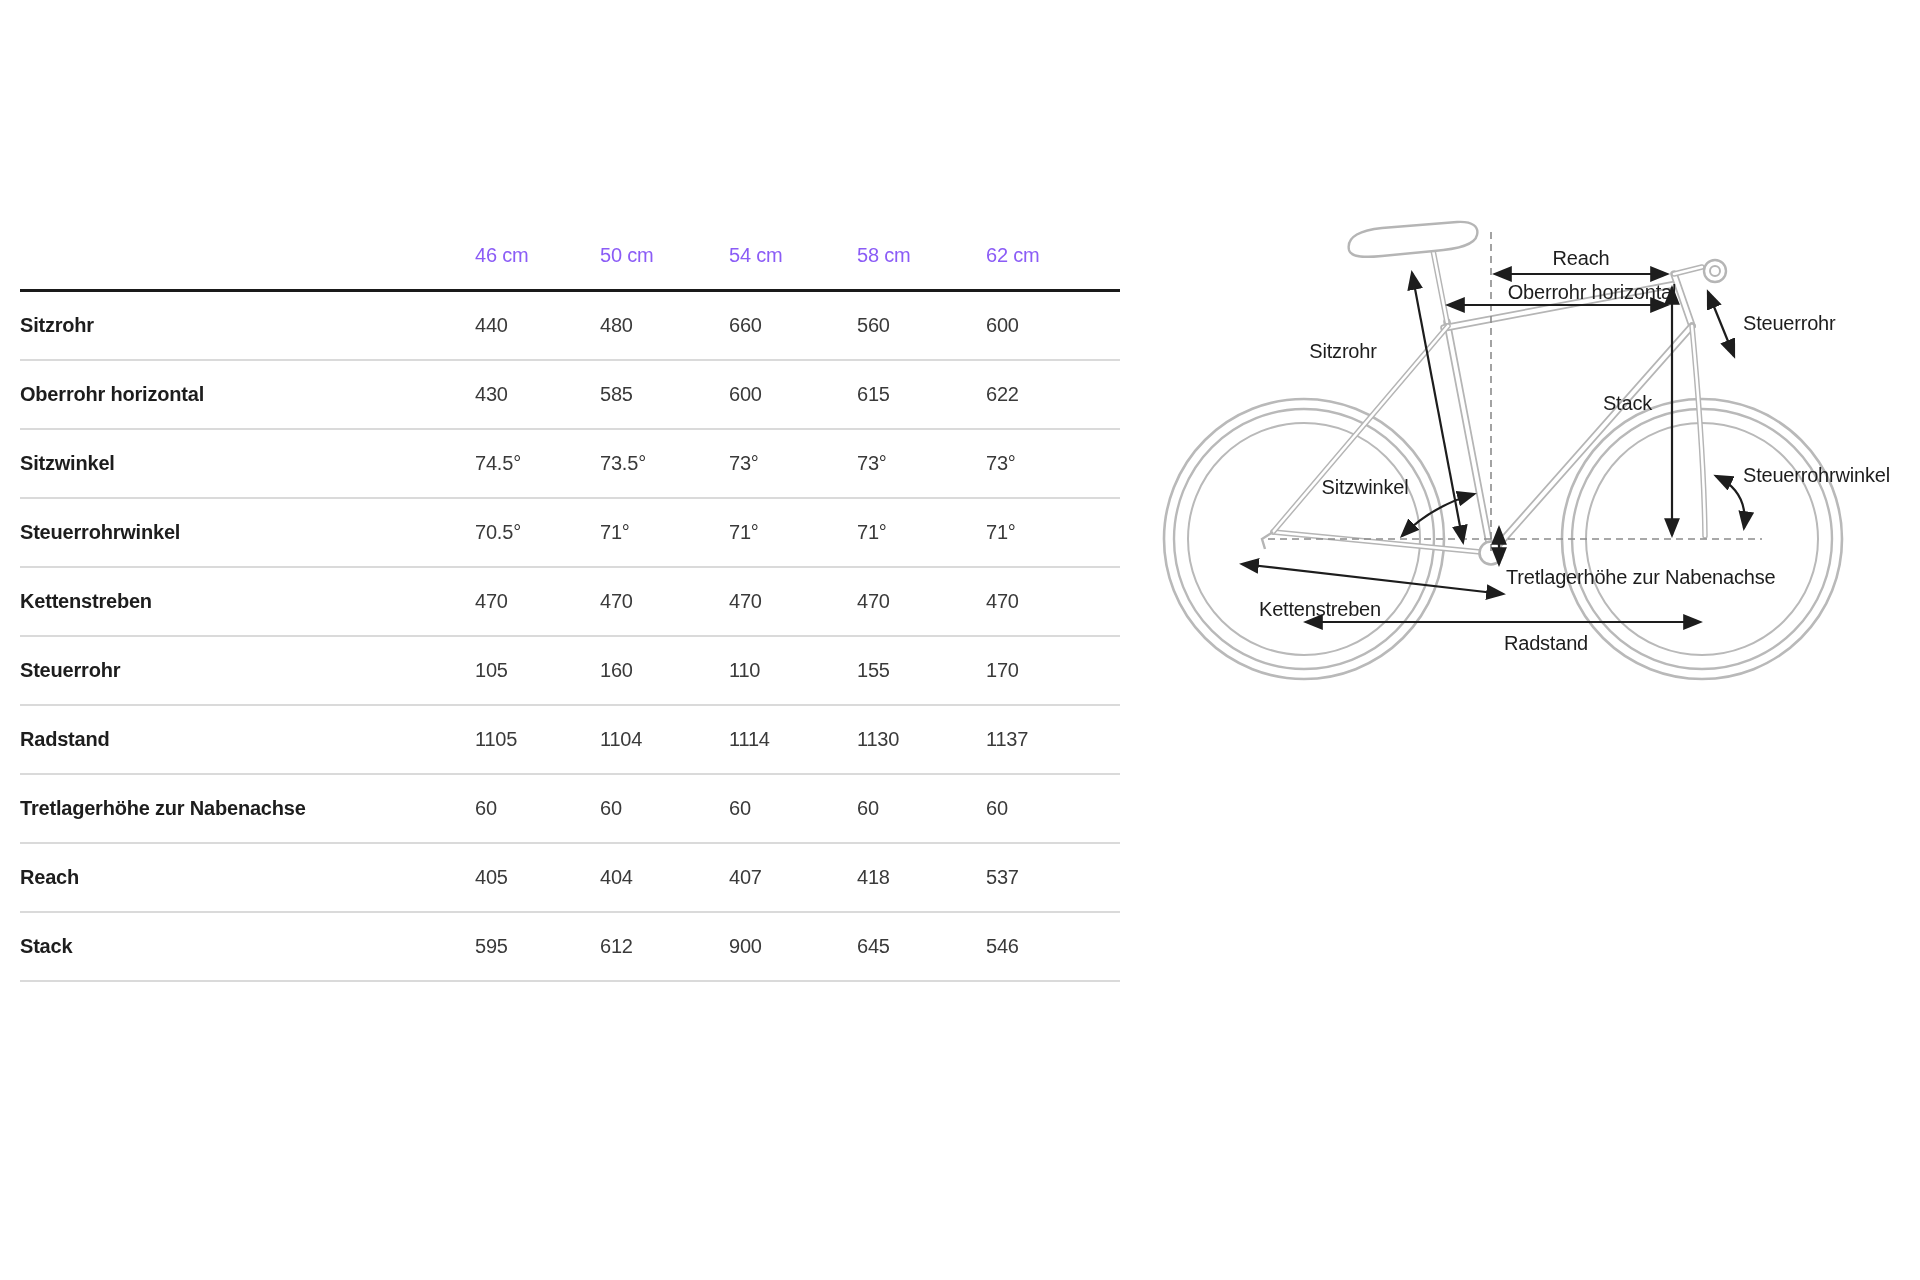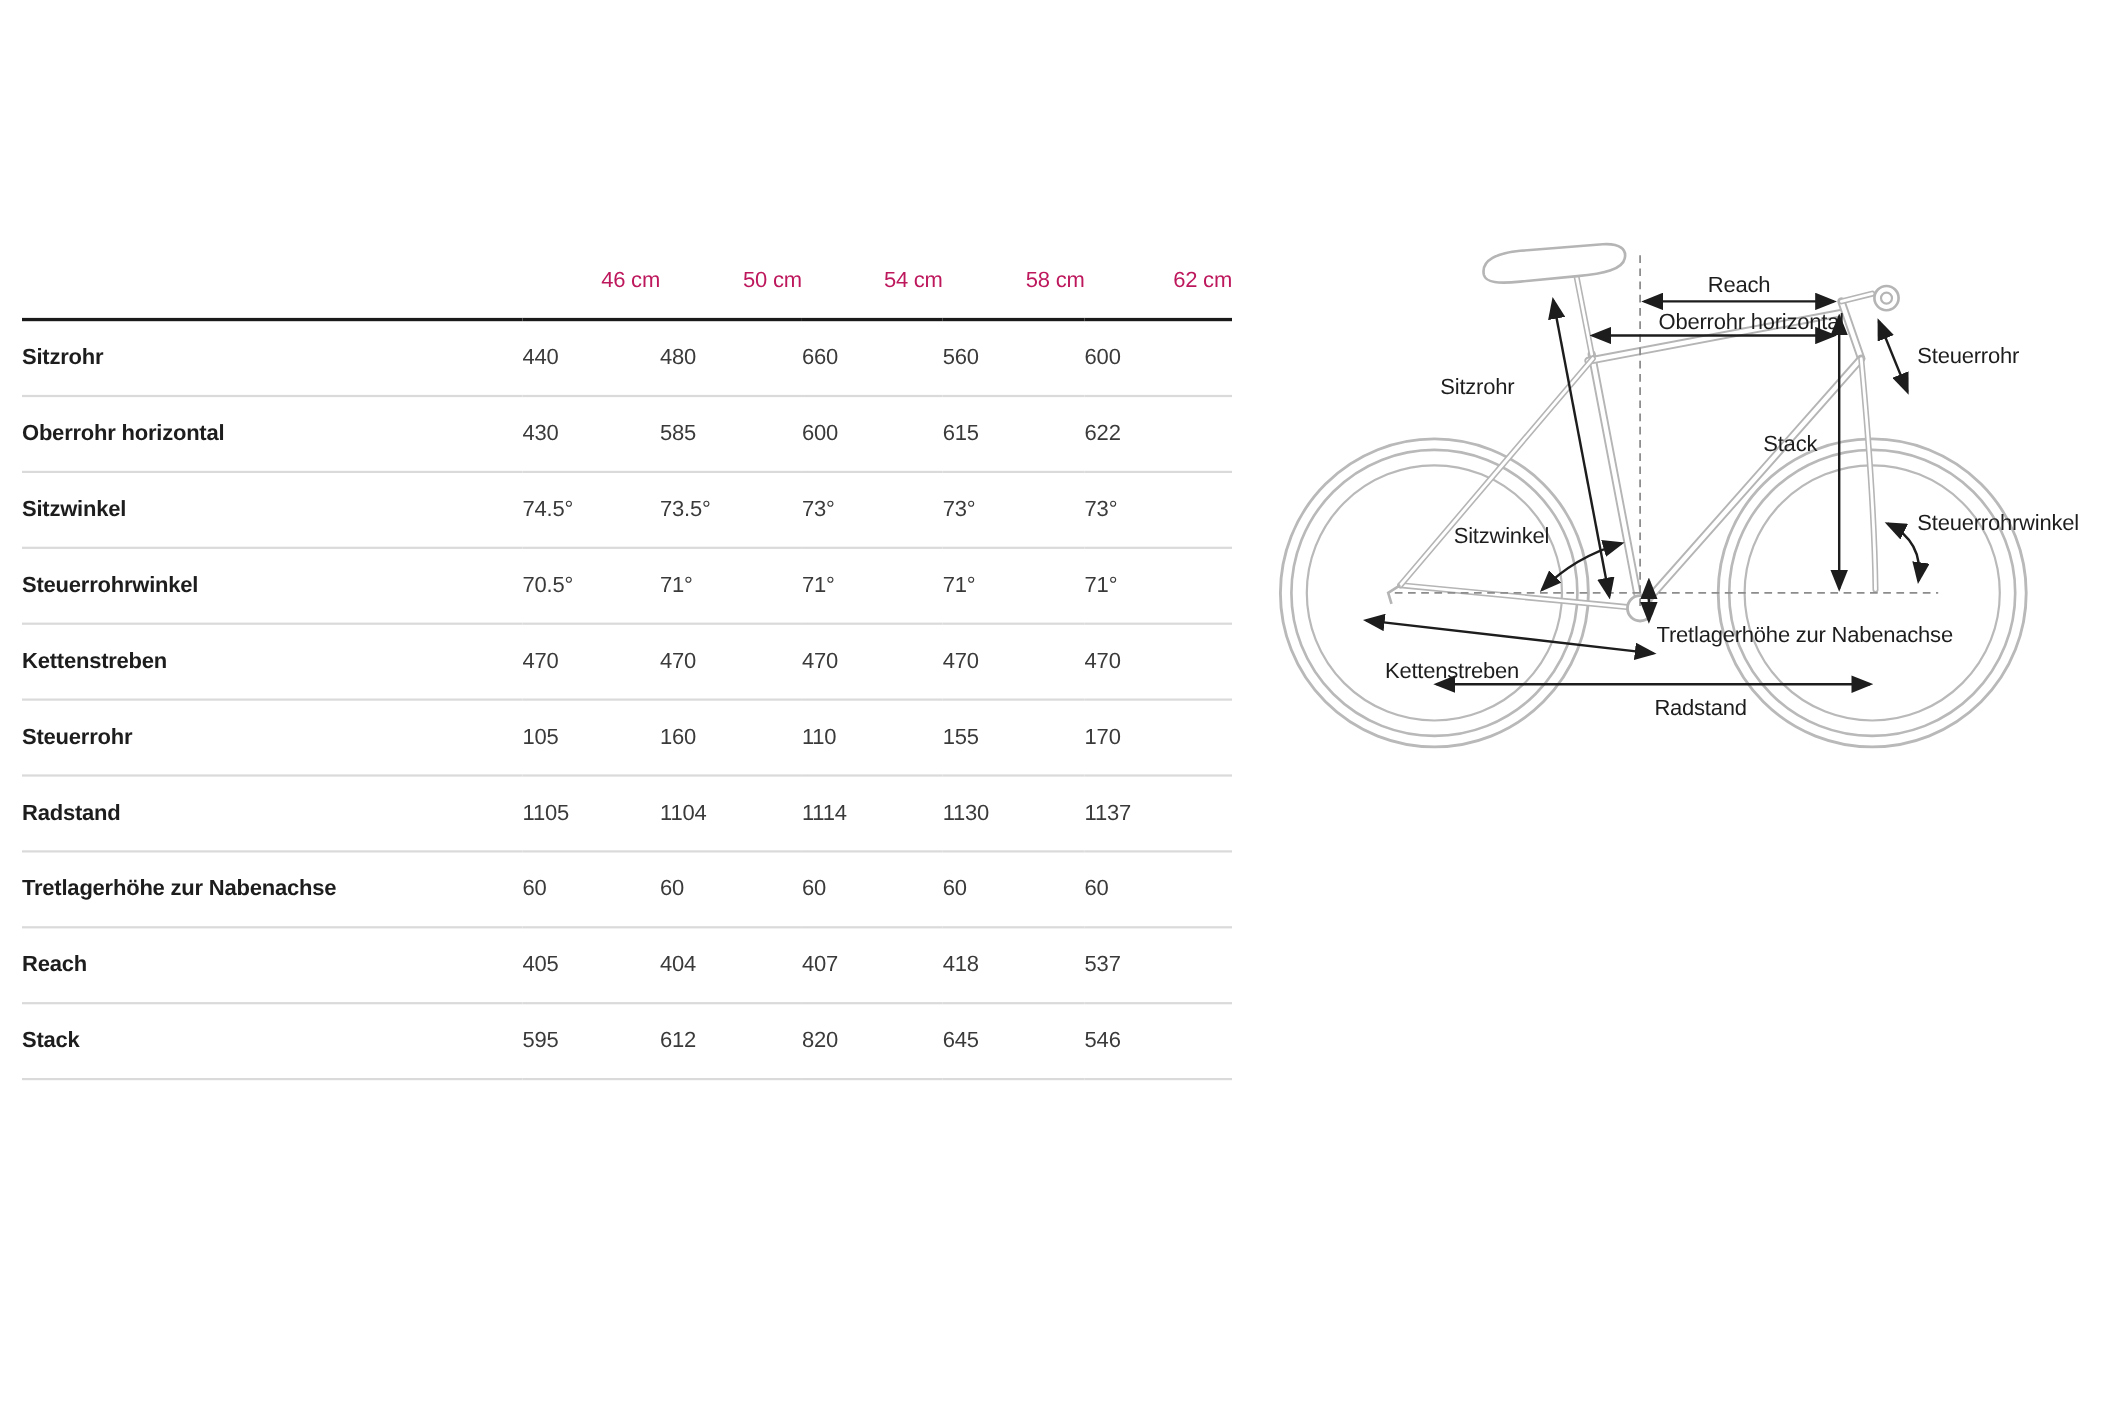--- a/index.html
+++ b/index.html
@@ -11,21 +11,21 @@
   .geo-table-wrap { position:absolute; left:20px; top:230px; }
   table.geo { border-collapse:collapse; table-layout:fixed; width:1100px;
               letter-spacing:-0.2px; }
   table.geo col.c-label { width:455px; }
   table.geo col.c-v1 { width:125px; }
   table.geo col.c-v2 { width:129px; }
   table.geo col.c-v3 { width:128px; }
   table.geo col.c-v4 { width:129px; }
   table.geo col.c-v5 { width:134px; }
   table.geo th {
-    text-align:right; font-weight:400; font-size:20px; color:#be185d;
+    text-align:left; font-weight:400; font-size:20px; color:#8b5cf6;
     padding:14px 0 22px 0; border-bottom:3px solid #1a1a1a; white-space:nowrap;
   }
   table.geo td {
     font-size:20px; color:#3a3a3a; padding:22px 0;
     border-bottom:2px solid #dadada; white-space:nowrap; vertical-align:middle;
   }
   table.geo td.rowlabel { font-weight:700; color:#1d1d1d; }
 
   
   .diagram-wrap { position:absolute; left:950px; top:170px; width:970px; height:520px; }
@@ -134,21 +134,21 @@
           <td>405</td>
           <td>404</td>
           <td>407</td>
           <td>418</td>
           <td>537</td>
         </tr>
         <tr>
           <td class="rowlabel">Stack</td>
           <td>595</td>
           <td>612</td>
-          <td>820</td>
+          <td>900</td>
           <td>645</td>
           <td>546</td>
         </tr>
       </tbody>
     </table>
   </div>
 
   <div class="diagram-wrap">
     <svg width="970" height="520" viewBox="0 0 970 520">
       <defs>

